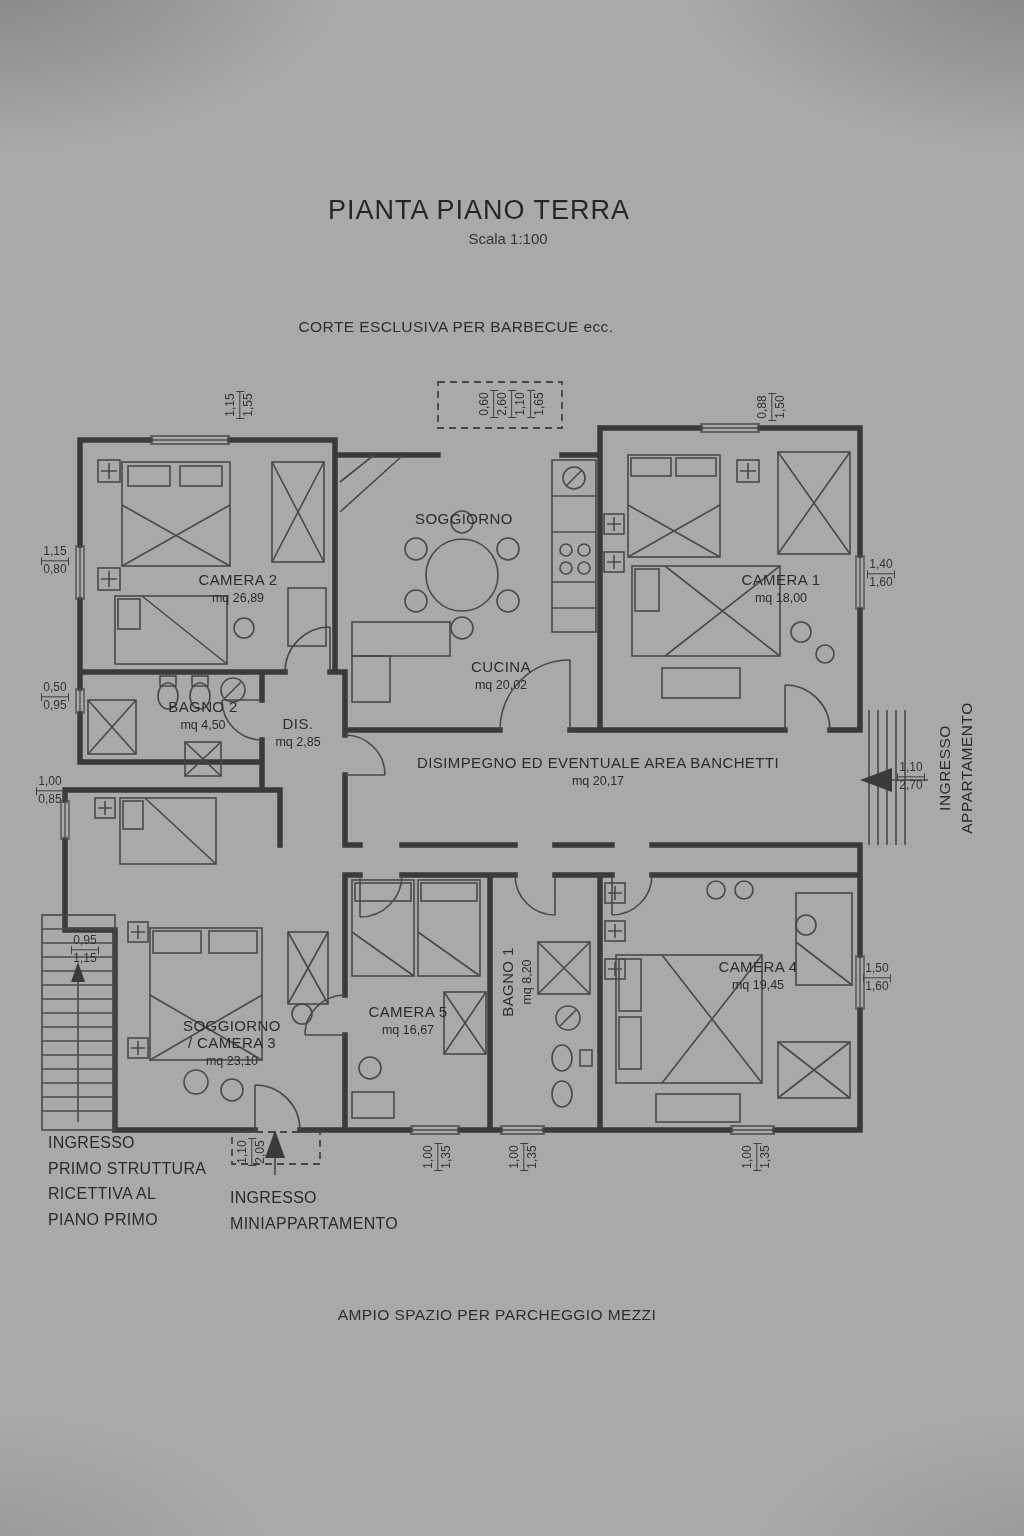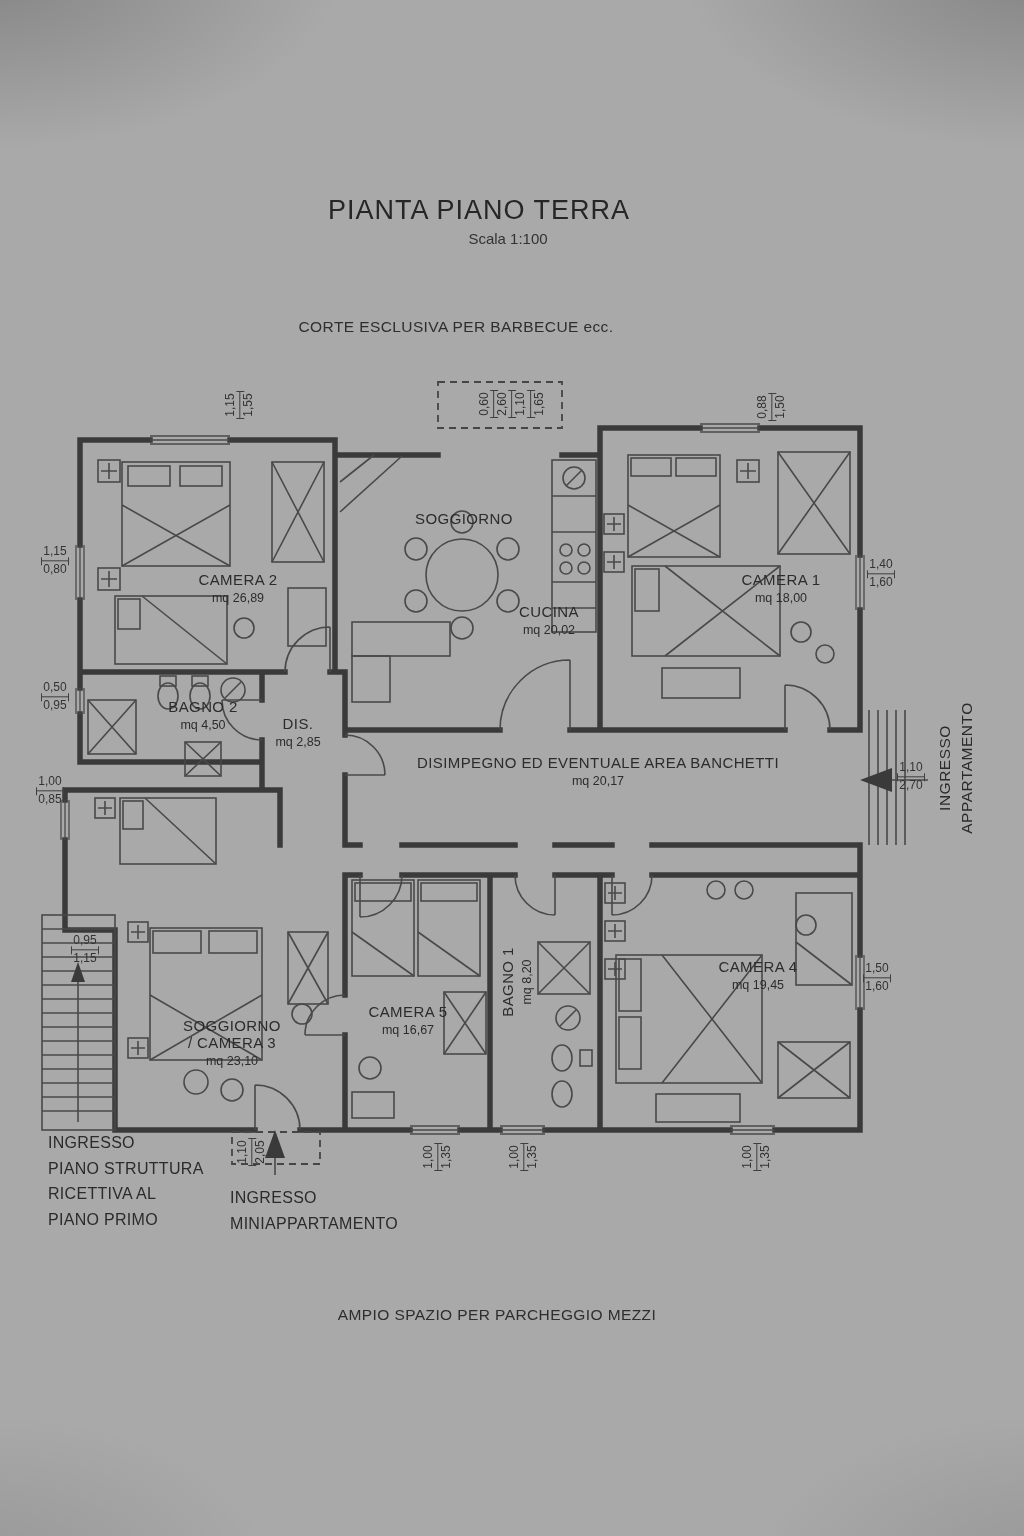--- a/index.html
+++ b/index.html
@@ -282,21 +282,21 @@
   <div class="lbl note" style="left:456px; top:327px;">CORTE ESCLUSIVA PER BARBECUE ecc.</div>
   <div class="lbl note" style="left:491px; top:1315px;margin-left:6px;">AMPIO SPAZIO PER PARCHEGGIO MEZZI</div>
 
   <div class="room" style="left:238px; top:588px;">
     <div class="rname">CAMERA 2</div>
     <div class="rarea">mq 26,89</div>
   </div>
   <div class="room" style="left:464px; top:518px;">
     <div class="rname">SOGGIORNO</div>
   </div>
-  <div class="room" style="left:501px; top:620px;margin-left:48px;">
+  <div class="room" style="left:501px; top:675px;">
     <div class="rname">CUCINA</div>
     <div class="rarea">mq 20,02</div>
   </div>
   <div class="room" style="left:781px; top:588px;">
     <div class="rname">CAMERA 1</div>
     <div class="rarea">mq 18,00</div>
   </div>
   <div class="room" style="left:203px; top:715px;">
     <div class="rname">BAGNO 2</div>
     <div class="rarea">mq 4,50</div>
@@ -326,21 +326,21 @@
     <div class="rname">CAMERA 4</div>
     <div class="rarea">mq 19,45</div>
   </div>
 
   <div class="vert2" style="left:956px; top:768px;">
     <div>INGRESSO</div>
     <div>APPARTAMENTO</div>
   </div>
   <div class="multiline" style="left:48px; top:1130px;">
     <div>INGRESSO</div>
-    <div>PIANO STRUTTURA</div>
+    <div>PRIMO STRUTTURA</div>
     <div>RICETTIVA AL</div>
     <div>PIANO PRIMO</div>
   </div>
   <div class="multiline" style="left:230px; top:1185px;">
     <div>INGRESSO</div>
     <div>MINIAPPARTAMENTO</div>
   </div>
 
   <div class="dim rot" style="left:240px; top:405px;">
     <span>1,15</span>

